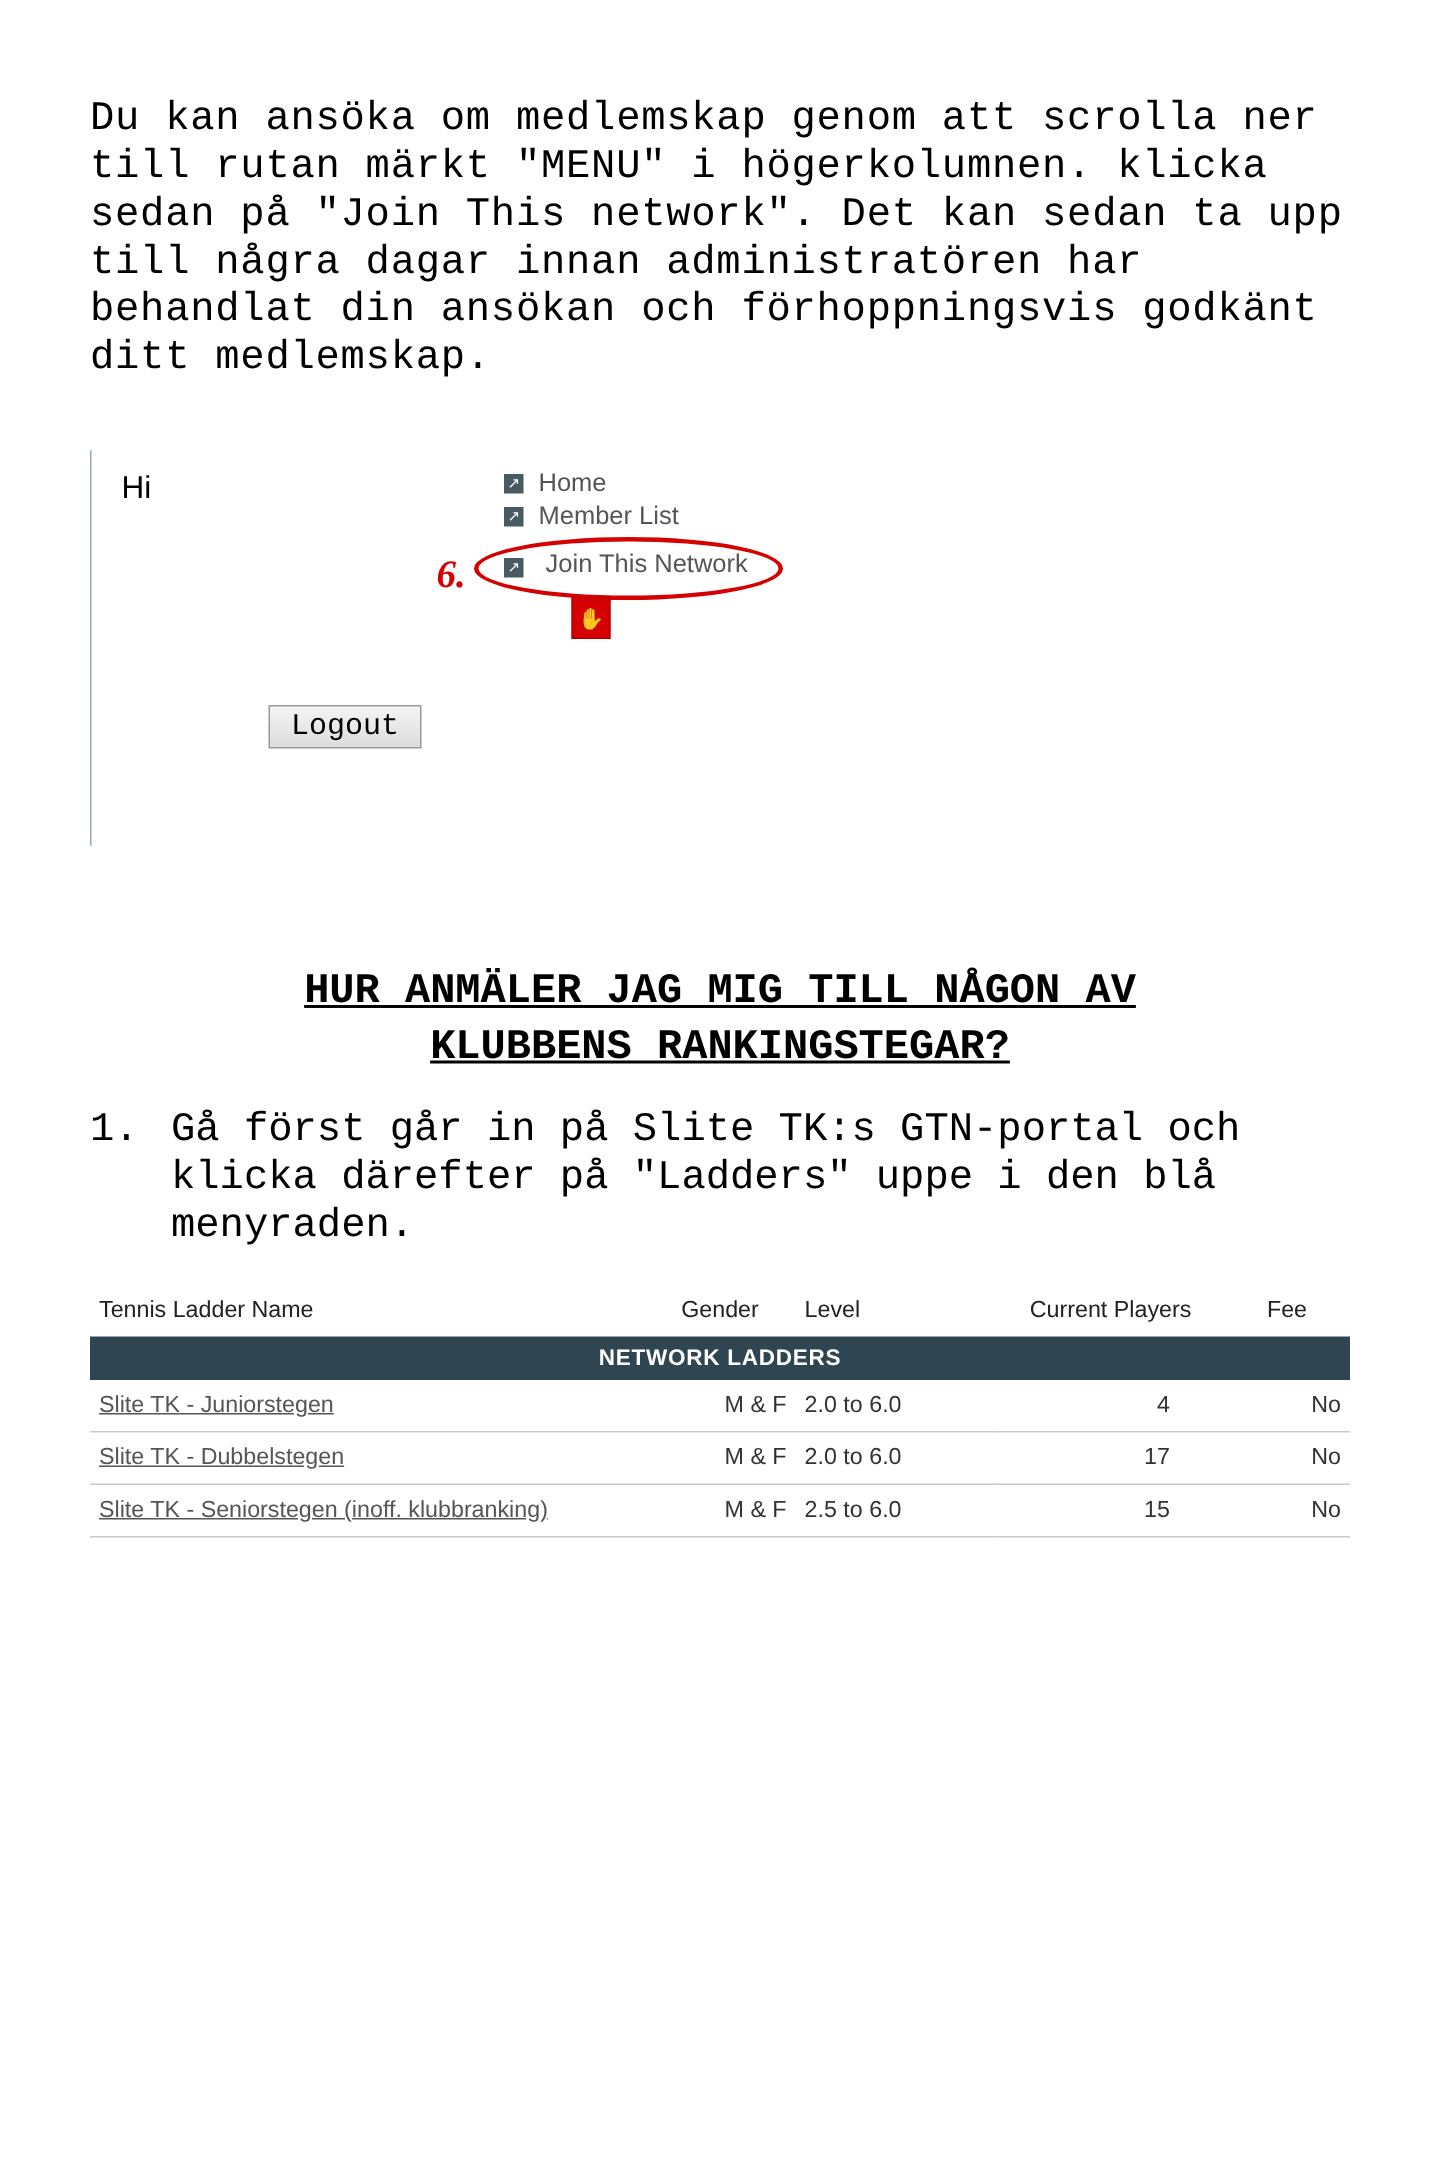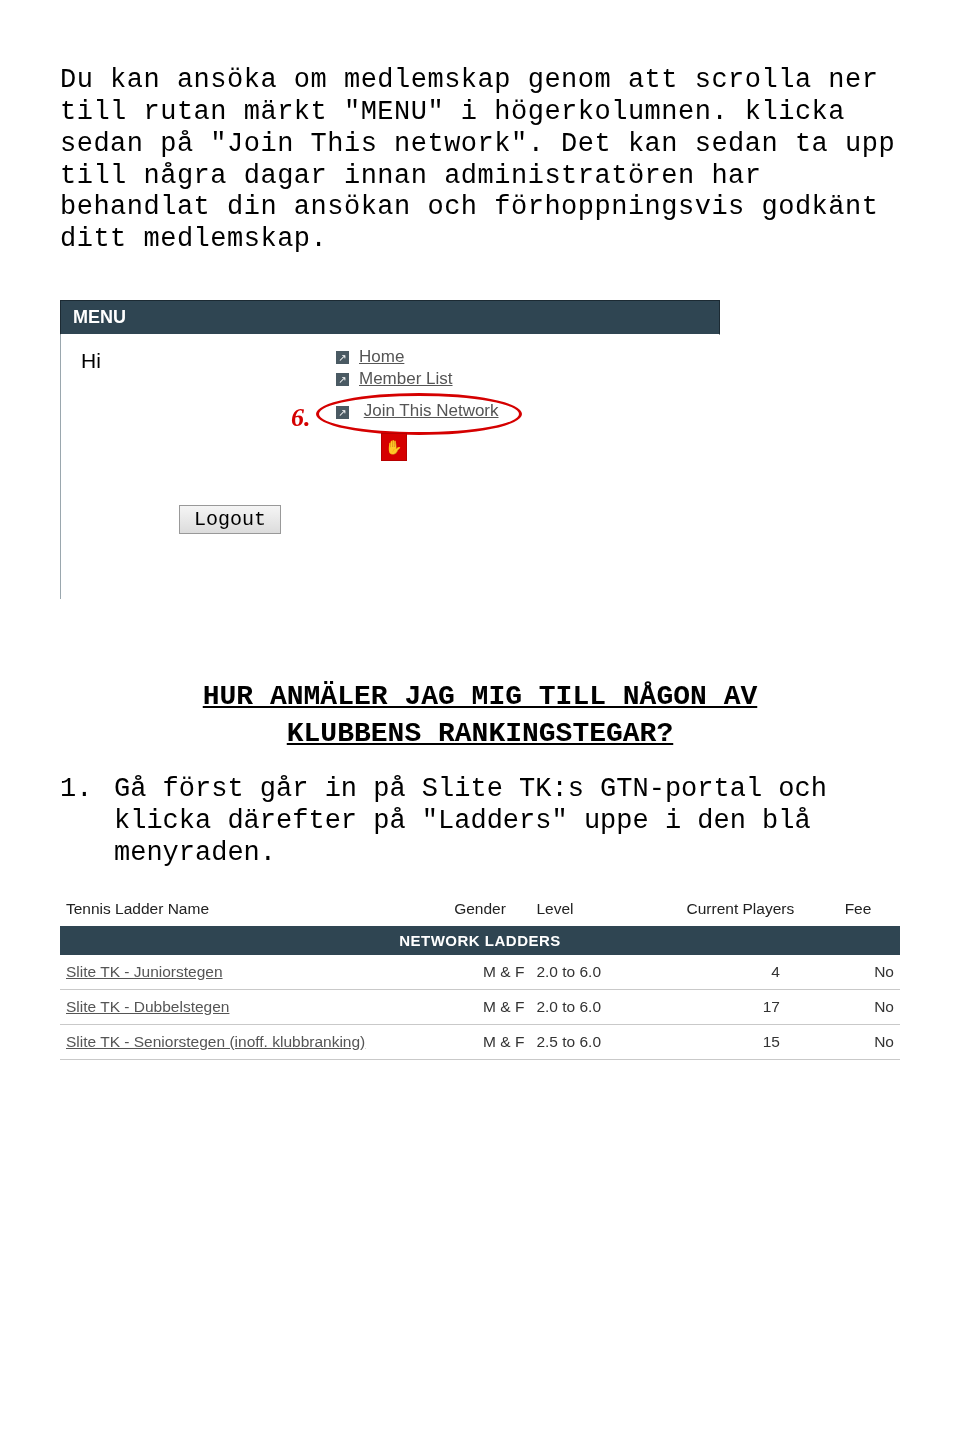--- a/index.html
+++ b/index.html
@@ -68,21 +68,20 @@
     color: #fff;
     font-size: 10px;
     display: inline-flex;
     align-items: center;
     justify-content: center;
     margin-right: 10px;
   }
   .menu-link {
     font-size: 17px;
     color: #555;
-    text-decoration: underline;
   }
   .circled-row {
     position: relative;
     display: inline-block;
     padding: 2px 6px;
     margin: 8px -6px 0 -6px;
   }
   .circled-row .circle {
     position: absolute;
     top: -6px;
@@ -195,23 +194,20 @@
   .col-fee { width: 10%; }
 </style>
 </head>
 <body>
 
 <div class="page">
 
   <p class="intro">Du kan ansöka om medlemskap genom att scrolla ner till rutan märkt "MENU" i högerkolumnen. klicka sedan på "Join This network". Det kan sedan ta upp till några dagar innan administratören har behandlat din ansökan och förhoppningsvis godkänt ditt medlemskap.</p>
 
   <div class="menu-shot">
-    <div class="menu-bar">
-      <span>MENU</span>
-    </div>
     <div class="menu-body">
       <span class="menu-hi">Hi</span>
       <span class="step-number">6.</span>
 
       <div class="menu-links">
         <div class="menu-link-row">
           <span class="link-icon">↗</span>
           <span class="menu-link">Home</span>
         </div>
         <div class="menu-link-row">

